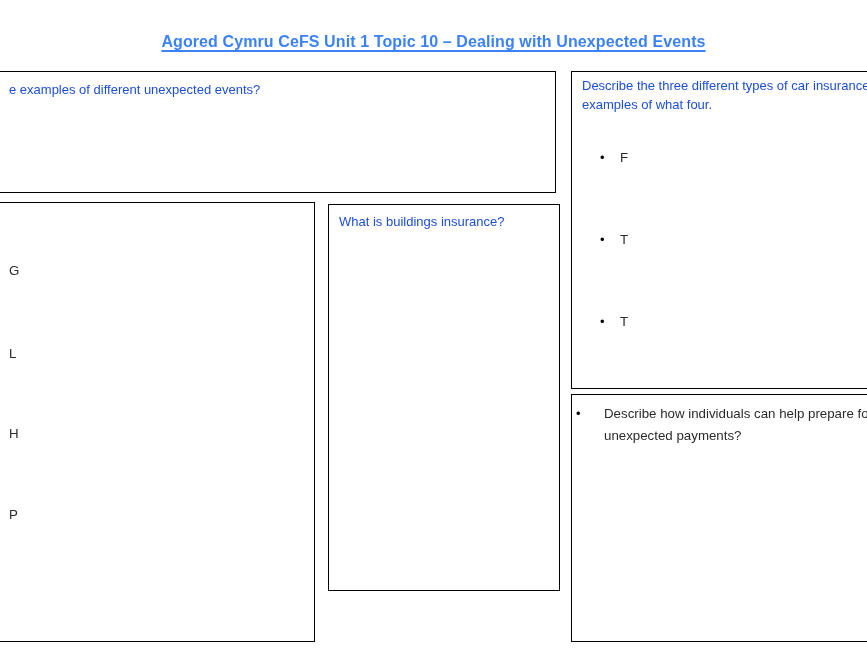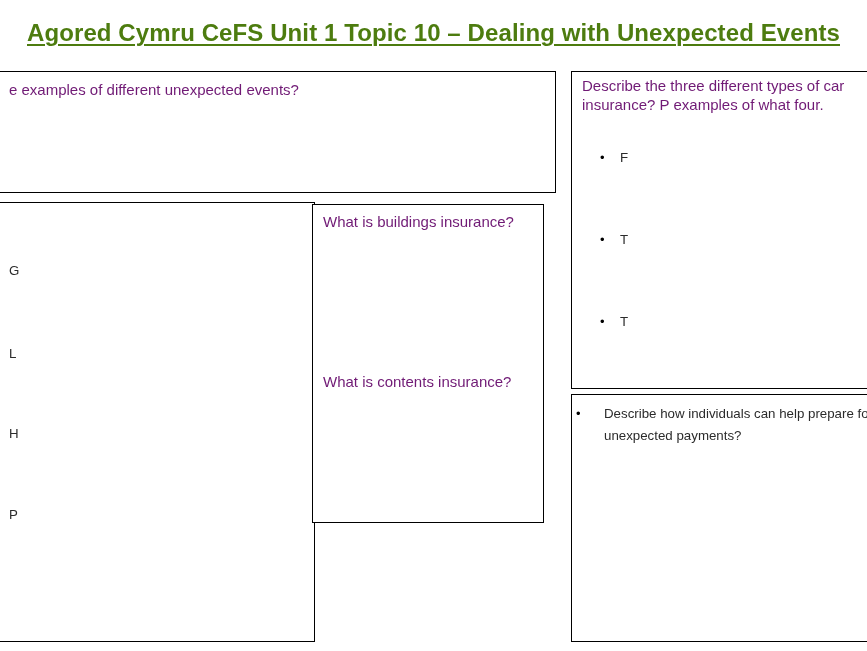--- a/index.html
+++ b/index.html
@@ -21,49 +21,49 @@
     width: 867px;
     height: 651px;
     background: #ffffff;
     overflow: hidden;
   }
 
   
   .doc-title {
     position: absolute;
     left: 0;
-    top: 19px;
+    top: 33px;
     width: 867px;
     text-align: center;
-    font-size: 24px;
+    font-size: 16px;
     font-weight: bold;
-    color: #4d7c0f;
+    color: #3b82f6;
     letter-spacing: 0.1px;
     white-space: nowrap;
   }
   .doc-title .title-underline {
     text-decoration: underline;
     text-underline-offset: 3px;
     text-decoration-thickness: 1.5px;
   }
 
   
   .box {
     position: absolute;
     box-sizing: border-box;
     border: 1.6px solid #000000;
     background: #ffffff;
     overflow: hidden;
   }
 
   .box-text {
     position: absolute;
-    font-size: 15px;
+    font-size: 13px;
     line-height: 19px;
-    color: #701a75;
+    color: #1d4ed8;
     white-space: nowrap;
   }
   .box-text.wrap {
     white-space: normal;
   }
 
   
   
   #box-unexpected-events {
     left: -40px;
@@ -94,24 +94,24 @@
     line-height: 19px;
     color: #2b2b2b;
   }
   #ltr-0 { top: 58px; }
   #ltr-1 { top: 141px; }
   #ltr-2 { top: 221px; }
   #ltr-3 { top: 302px; }
 
   
   #box-insurance-defs {
-    left: 312px;
+    left: 328px;
     top: 204px;
     width: 232px;
-    height: 319px;
+    height: 387px;
   }
   #txt-buildings {
     left: 10px;
     top: 7px;
   }
   #txt-contents {
     left: 10px;
     top: 167px;
   }
 
@@ -187,21 +187,20 @@
 
   <div class="box" id="box-four-types">
     <div class="letter-line" id="ltr-0">G</div>
     <div class="letter-line" id="ltr-1">L</div>
     <div class="letter-line" id="ltr-2">H</div>
     <div class="letter-line" id="ltr-3">P</div>
   </div>
 
   <div class="box" id="box-insurance-defs">
     <div class="box-text" id="txt-buildings">What is buildings insurance?</div>
-    <div class="box-text" id="txt-contents">What is contents insurance?</div>
   </div>
 
   <div class="box" id="box-car-insurance">
     <div class="box-text wrap" id="txt-car-insurance">
       <span>Describe the three different types of car insurance? P</span>
       <span>examples of what four.</span>
     </div>
     <div class="bullet-row" id="car-b0">
       <span class="dot">•</span><span>F</span>
     </div>

